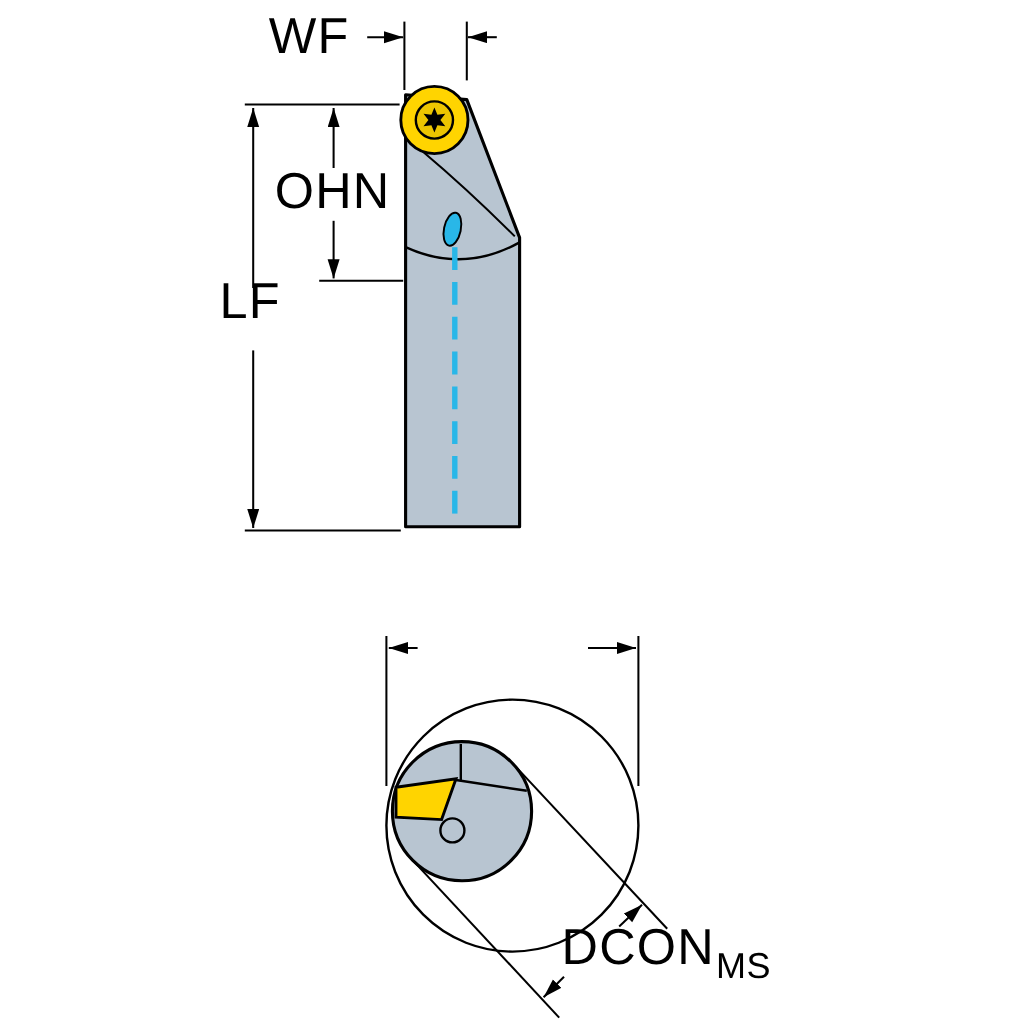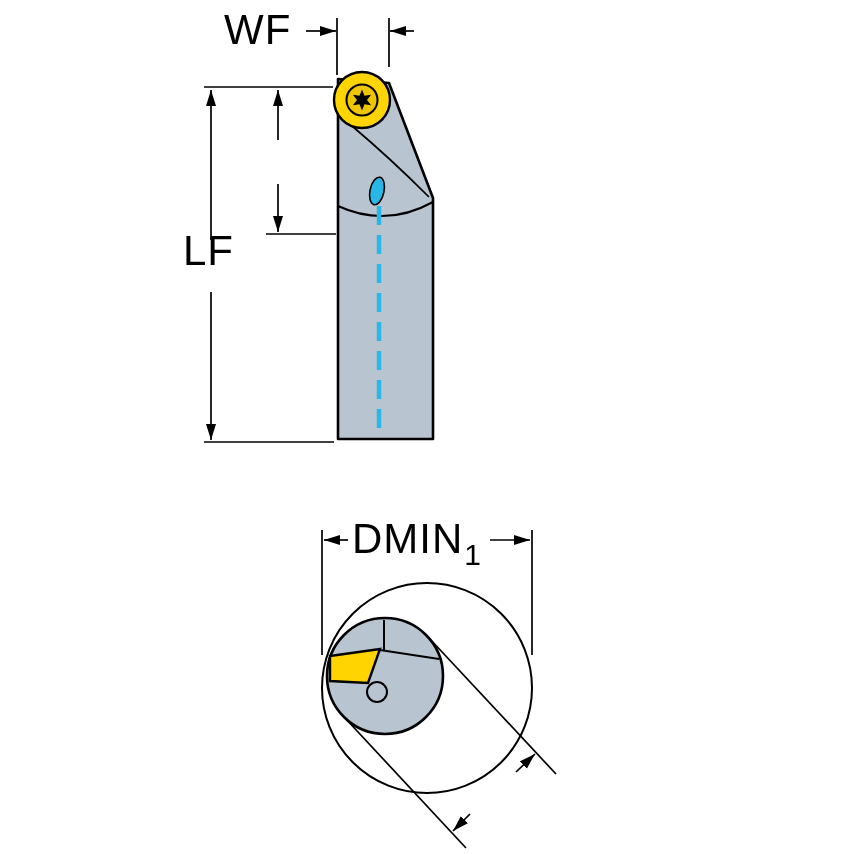--- a/index.html
+++ b/index.html
@@ -82,23 +82,26 @@
       <line class="dim-line" x1="345" y1="718" x2="466" y2="848"></line>
       <line class="dim-line" x1="516" y1="772" x2="535" y2="754" marker-end="url(#arr)"></line>
       <line class="dim-line" x1="470" y1="814" x2="453" y2="831" marker-end="url(#arr)"></line>
     </g>
   </svg>
 
   <div class="dim-label" style="left:224px; top:9px">
     <span>WF</span>
   </div>
 
+  <div class="dim-label" style="left:229px; top:138px">
+    <span>OHN</span>
+  </div>
 
   <div class="dim-label" style="left:183px; top:230px">
     <span>LF</span>
   </div>
 
-  <div class="dim-label" style="left:352px; top:518px">
-    <span>DMIN</span><span class="sub">1</span>
+
+  <div class="dim-label" style="left:468px; top:768px">
+    <span>DCON</span><span class="sub">MS</span>
   </div>
-
 
 </div>
 
 </body></html>

